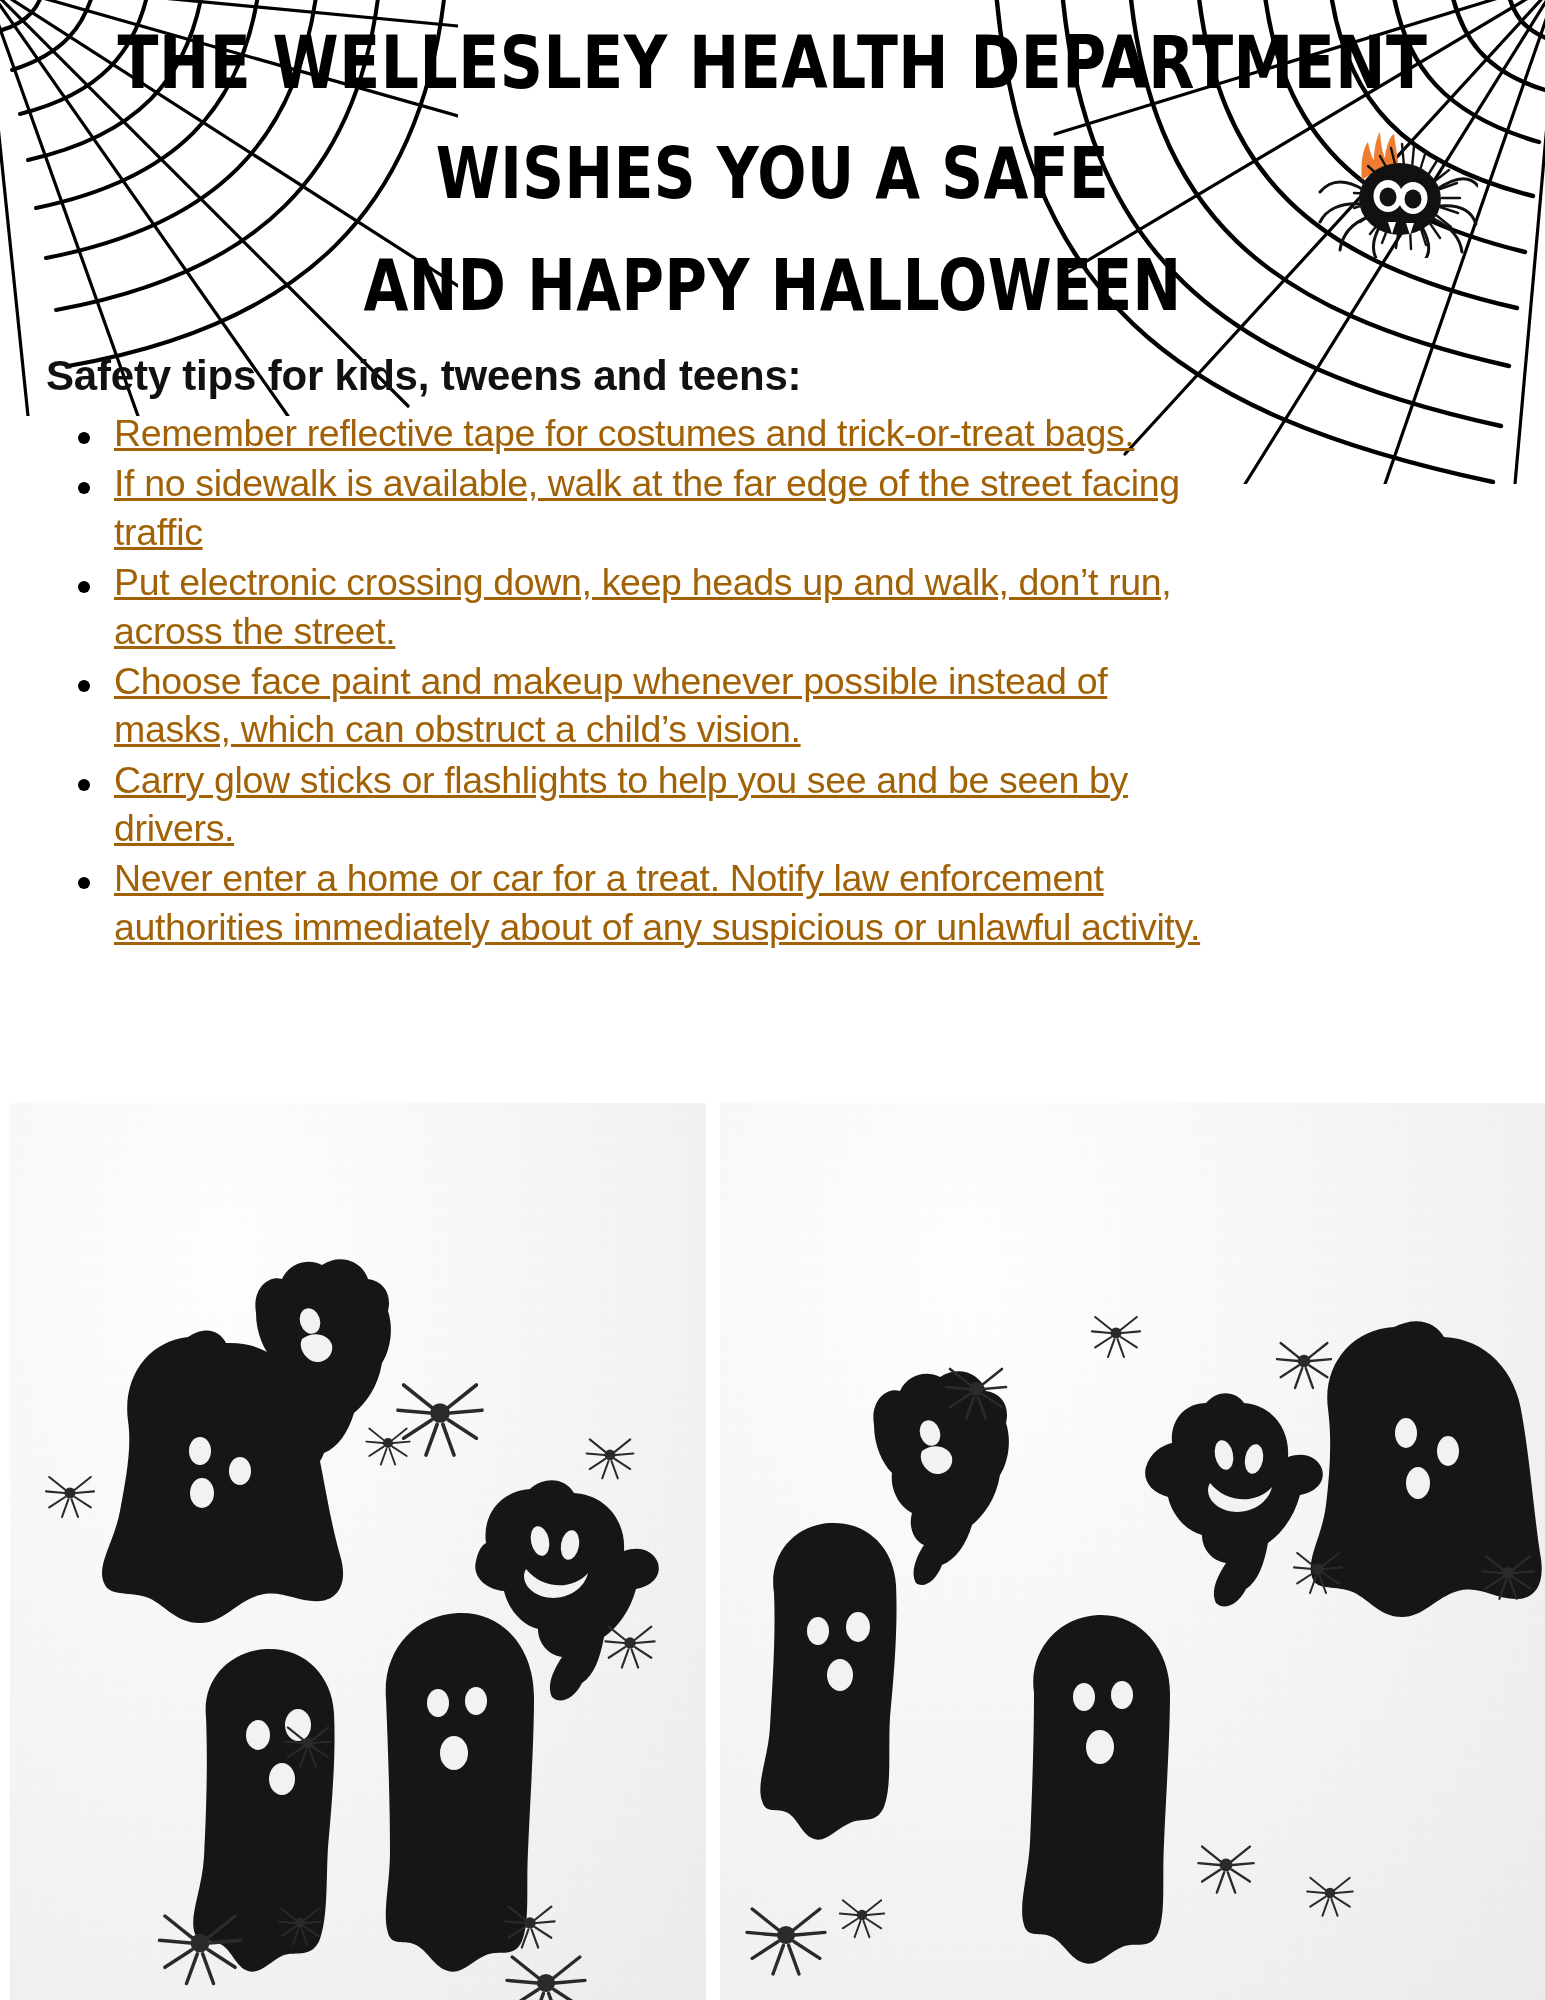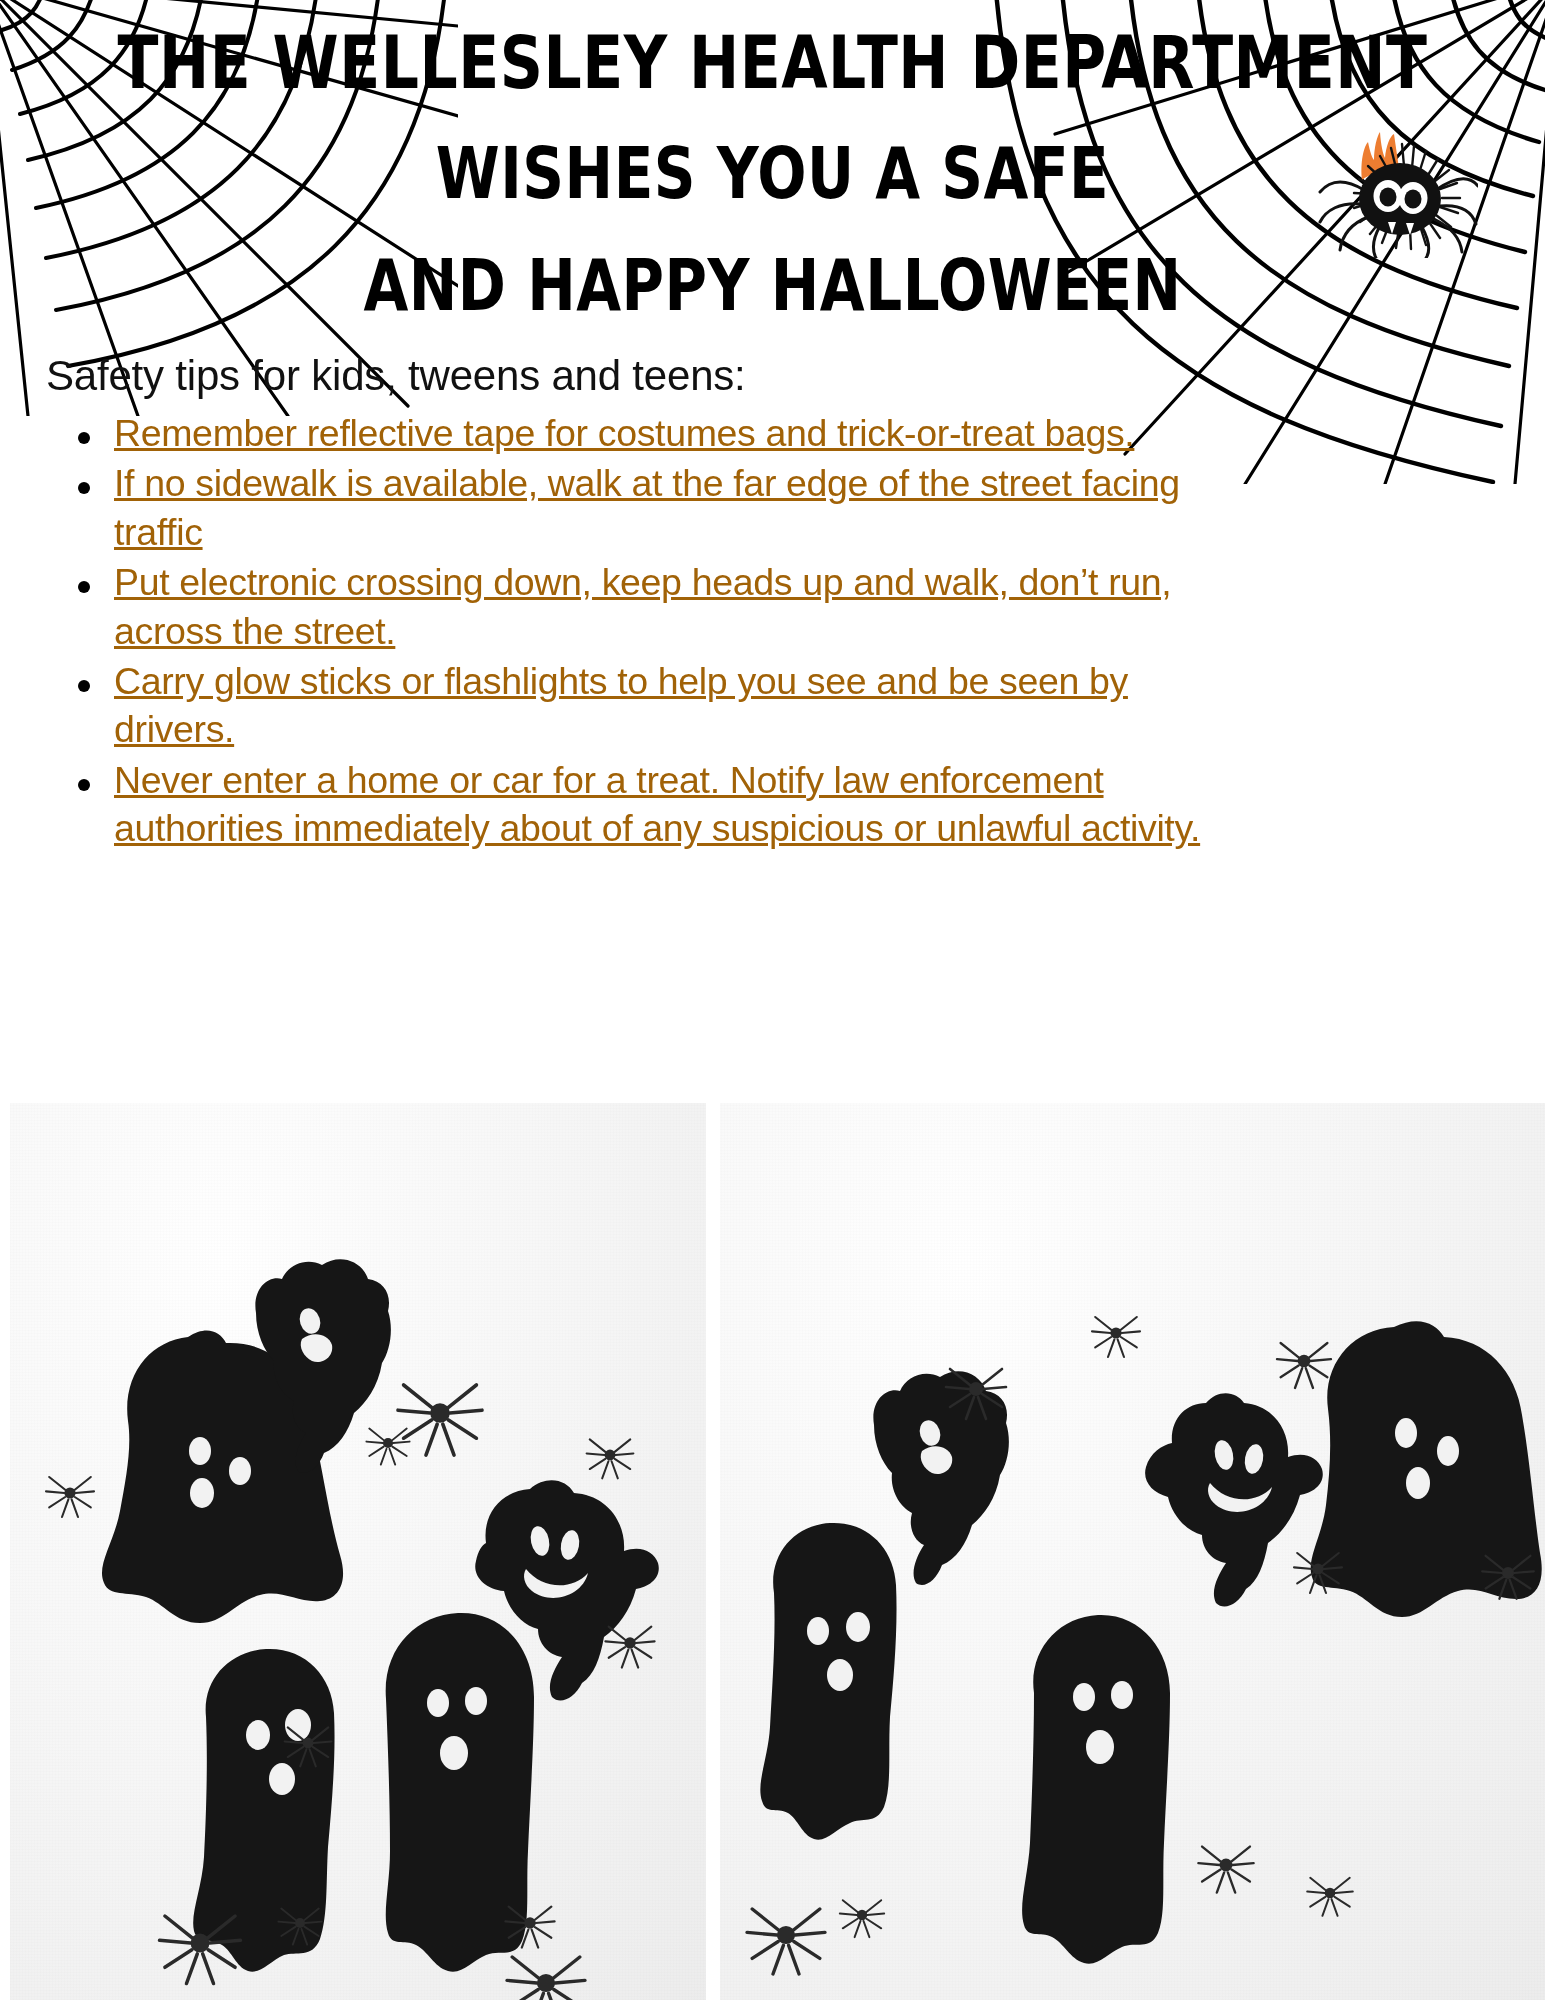--- a/index.html
+++ b/index.html
@@ -31,21 +31,21 @@
     transform:scaleY(1.22);
     transform-origin:center top;
   }
   .h1{font-size:60px;margin-top:14px;}
   .h2{font-size:58px;margin-top:52px;}
   .h3{font-size:58px;margin-top:54px;}
 
   
   .content{position:absolute;left:46px;top:352px;width:1160px;z-index:6;}
   .tips-heading{
-    font-size:42px;font-weight:400;color:#111;
+    font-size:42px;font-weight:700;color:#111;
     letter-spacing:-.2px;line-height:1.12;margin:0 0 10px 0;
   }
   ul.tips{list-style:none;margin:0;padding:0;}
   ul.tips li{
     position:relative;
     padding-left:68px;
     font-size:37.5px;
     line-height:1.29;
     color:#a16207;
     letter-spacing:-.35px;
@@ -399,18 +399,19 @@
     </svg>
   </div>
   <div class="sep"></div>
 
   <div class="content">
     <div class="tips-heading">Safety tips for kids, tweens and teens:</div>
     <ul class="tips">
       <li>Remember reflective tape for costumes and trick-or-treat bags.</li>
       <li>If no sidewalk is available, walk at the far edge of the street facing traffic</li>
       <li>Put electronic crossing down, keep heads up and walk, don’t run, across the street.</li>
+      <li>Choose face paint and makeup whenever possible instead of masks, which can obstruct a child’s vision.</li>
       <li>Carry glow sticks or flashlights to help you see and be seen by drivers.</li>
       <li>Never enter a home or car for a treat. Notify law enforcement authorities immediately about of any suspicious or unlawful activity.</li>
     </ul>
   </div>
 
 </div>
 
 </body></html>

